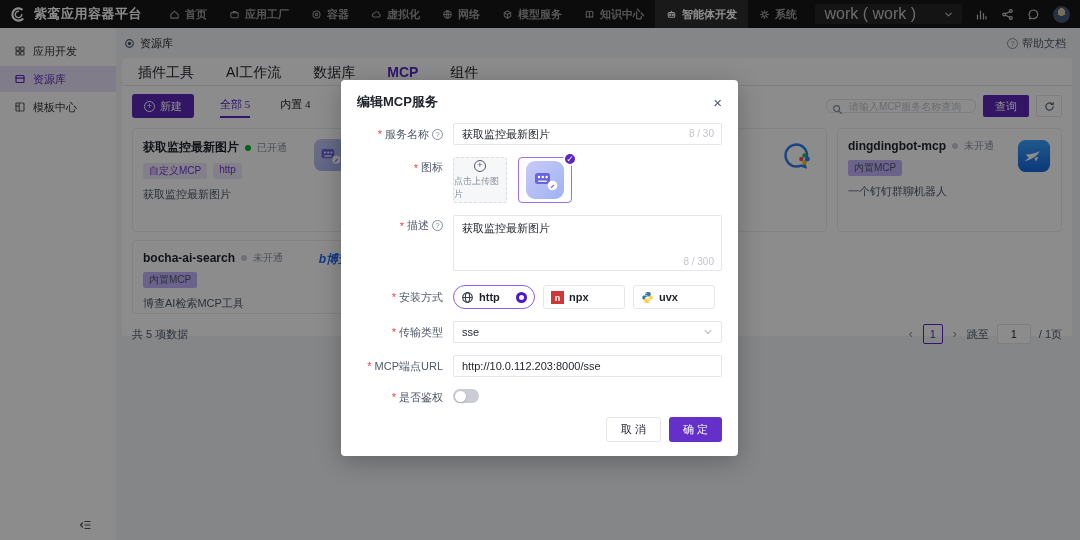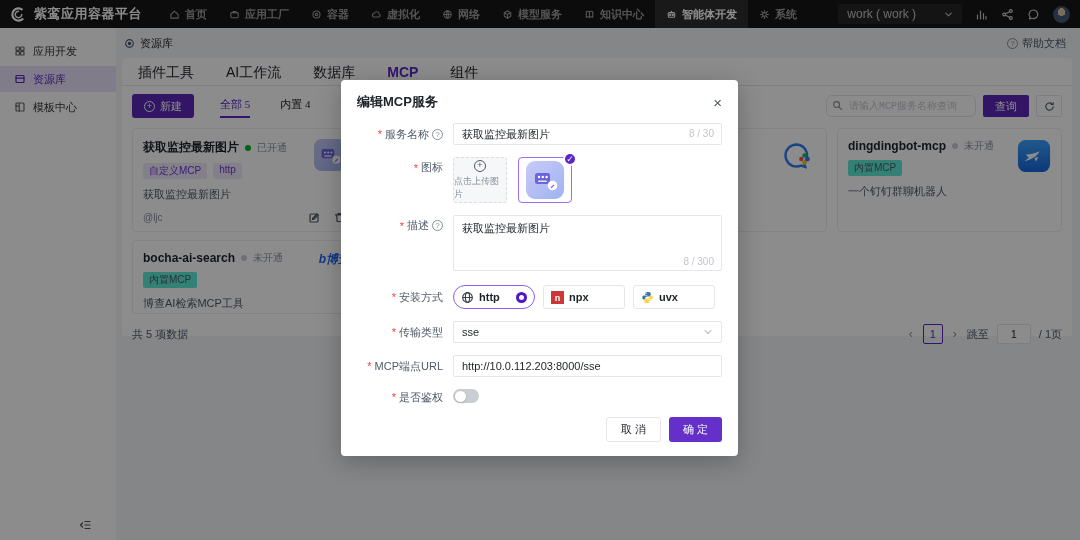--- a/index.html
+++ b/index.html
@@ -8,21 +8,21 @@
   svg.i { display:block; fill:none; stroke:currentColor; stroke-width:1.2; stroke-linecap:round; stroke-linejoin:round; }
 
   
   .topnav { position:absolute; top:0; left:0; right:0; height:28px; background:#161616; display:flex; align-items:center; padding:0 10px; z-index:10; }
   .brand { display:flex; align-items:center; gap:7px; margin-right:16px; }
   .brand-name { color:#fff; font-size:13px; font-weight:bold; letter-spacing:.5px; white-space:nowrap; }
   .nav-item { display:flex; align-items:center; gap:5px; color:#9d9d9d; font-size:11px; padding:0 11px; height:28px; cursor:pointer; white-space:nowrap;font-weight:bold; }
   .nav-item.active { background:#2f2f2f; color:#fff; }
   .nav-item svg { width:11px; height:11px; }
   .topnav-right { margin-left:auto; display:flex; align-items:center; gap:13px; }
-  .ws-pill { background:#262626; border-radius:3px; color:#c4c4c4; font-size:12px; height:20px; display:flex; align-items:center; gap:28px; padding:0 9px; }
+  .ws-pill { background:#262626; border-radius:3px; color:#c4c4c4; font-size:16px; height:20px; display:flex; align-items:center; gap:28px; padding:0 9px; }
   .tn-icon { color:#c9c9c9; width:13px; height:13px; }
   .avatar { width:17px; height:17px; border-radius:50%; background:radial-gradient(circle at 50% 34%, #d9c6a6 0 31%, #41597e 32% 100%); border:1px solid #555; }
 
   
   .sidebar { position:absolute; top:28px; left:0; width:116px; bottom:0; background:#fff; padding-top:8px; z-index:5; }
   .side-item { height:26px; display:flex; align-items:center; gap:7px; padding-left:14px; color:#333; font-size:11px; cursor:pointer; margin:2px 0; }
   .side-item svg { width:12px; height:12px; color:#666; }
   .side-item.active { background:#e9e2f9; color:#5a26c6; }
   .side-item.active svg { color:#5a26c6; }
   .side-collapse { position:absolute; bottom:8px; left:78px; color:#555; width:14px; height:14px; cursor:pointer; }
@@ -42,37 +42,37 @@
 
   .toolbar { display:flex; align-items:center; padding:8px 10px 4px; }
   .btn-new { background:#5c28b8; color:#fff; border:none; border-radius:3px; height:24px; padding:0 12px; font-size:11px; display:flex; align-items:center; gap:5px; cursor:pointer; }
   .circle-plus { width:11px; height:11px; border:1px solid currentColor; border-radius:50%; display:inline-flex; align-items:center; justify-content:center; font-size:9px; line-height:1; }
   .filters { display:flex; gap:30px; margin-left:26px; }
   .filter { color:#1d2129; height:24px; line-height:20px; cursor:pointer;font-family:Liberation Serif, serif; }
   .filter.active { color:#5a26c6; border-bottom:2px solid #5a26c6; }
   .searchbar { margin-left:auto; display:flex; gap:7px; align-items:center; }
   .search-wrap { position:relative; }
   .search-wrap svg { position:absolute; left:6px; top:5px; width:11px; height:11px; color:#86909c; }
-  .search-input { width:150px; height:22px; border:1px solid #e5e6eb; border-radius:6px; padding:0 6px 0 22px; font-size:10px; color:#1d2129; outline:none; font-family:Liberation Mono, monospace; }
+  .search-input { width:150px; height:14px; border:1px solid #e5e6eb; border-radius:6px; padding:0 6px 0 22px; font-size:10px; color:#1d2129; outline:none; font-family:Liberation Sans, sans-serif; }
   .search-input::placeholder { color:#c2c6cc; }
   .btn-query { background:#5c28b8; color:#fff; border:none; border-radius:2px; height:22px; padding:0 12px; font-size:11px; cursor:pointer; }
   .btn-refresh { width:26px; height:22px; background:#fff; border:1px solid #e5e6eb; border-radius:2px; display:flex; align-items:center; justify-content:center; color:#4e5969; cursor:pointer; }
   .btn-refresh svg { width:11px; height:11px; }
 
   .cards { display:grid; grid-template-columns:repeat(4,1fr); grid-template-rows:104px 74px; gap:8px 10px; margin:6px 10px 0; }
   .card { background:#fff; border:1px solid #ebedf0; border-radius:4px; padding:10px; position:relative; }
   .card-title-row { display:flex; align-items:center; gap:6px; }
   .card-title { font-size:12px; font-weight:bold; color:#1d2129; white-space:nowrap; }
   .dot { width:6px; height:6px; border-radius:50%; display:inline-block; }
   .dot.g { background:#00b42a; } .dot.off { background:#c9cdd4; }
   .card-status { font-size:10px; color:#86909c; }
   .tag-row { display:flex; gap:6px; margin-top:7px; }
   .tag { font-size:10px; padding:1px 6px; border-radius:2px; }
   .tag.purple { background:#f0e9fc; color:#6e35d4; }
-  .tag.gray { background:#5eead4; color:#4e5969; }
+  .tag.gray { background:#c4b5fd; color:#4e5969; }
   .card-desc { margin-top:8px; color:#4e5969; font-size:11px; }
   .card-foot { position:absolute; left:10px; right:10px; bottom:7px; display:flex; align-items:center; color:#86909c; font-size:10px; }
   .card-ops { margin-left:auto; display:flex; gap:12px; color:#4e5969; }
   .card-ops svg { width:13px; height:13px; cursor:pointer; }
   .card-logo { position:absolute; top:10px; right:10px; }
   .bocha-logo { position:absolute; top:10px; right:6px; color:#1e66f5; font-weight:bold; font-size:12px; font-style:italic; white-space:nowrap; }
 
   .list-foot { display:flex; align-items:center; margin:10px 10px 0; color:#4e5969; }
   .pager { margin-left:auto; display:flex; align-items:center; gap:8px; color:#86909c; }
   .pg-arrow { font-size:12px; cursor:pointer; padding:0 2px; }
@@ -300,32 +300,20 @@
         <div class="card-title-row">
           <span class="card-title">获取监控最新图片</span>
           <span class="dot g"></span>
           <span class="card-status">已开通</span>
         </div>
         <div class="tag-row">
           <span class="tag purple">自定义MCP</span>
           <span class="tag purple">http</span>
         </div>
         <div class="card-desc">获取监控最新图片</div>
-        <div class="card-foot">
-          <span>@ljc</span>
-          <span class="card-ops">
-            <svg class="i" viewBox="0 0 13 13">
-                <rect x="2" y="3" width="8" height="8" rx="1"></rect>
-                <path d="M5.5 8.5L10 4l-1-1-4.5 4.5V8.5z"></path>
-              </svg>
-            <svg class="i" viewBox="0 0 13 13">
-                <path d="M2.5 3.8h8M5 3.8V2.6h3v1.2M3.6 3.8l.5 6.7h4.8l.5-6.7"></path>
-              </svg>
-          </span>
-        </div>
         <span class="card-logo">
           <svg width="32" height="32" viewBox="0 0 38 38">
             <defs>
                 <linearGradient id="pg1" x1="0" y1="0" x2="1" y2="1">
                   <stop offset="0" stop-color="#c9caf6"></stop>
                   <stop offset="1" stop-color="#9fb2f3"></stop>
                 </linearGradient>
               </defs>
             <rect width="38" height="38" rx="9" fill="url(#pg1)"></rect>
             <rect x="9" y="12" width="15" height="11" rx="2.5" fill="#6a63de"></rect>

